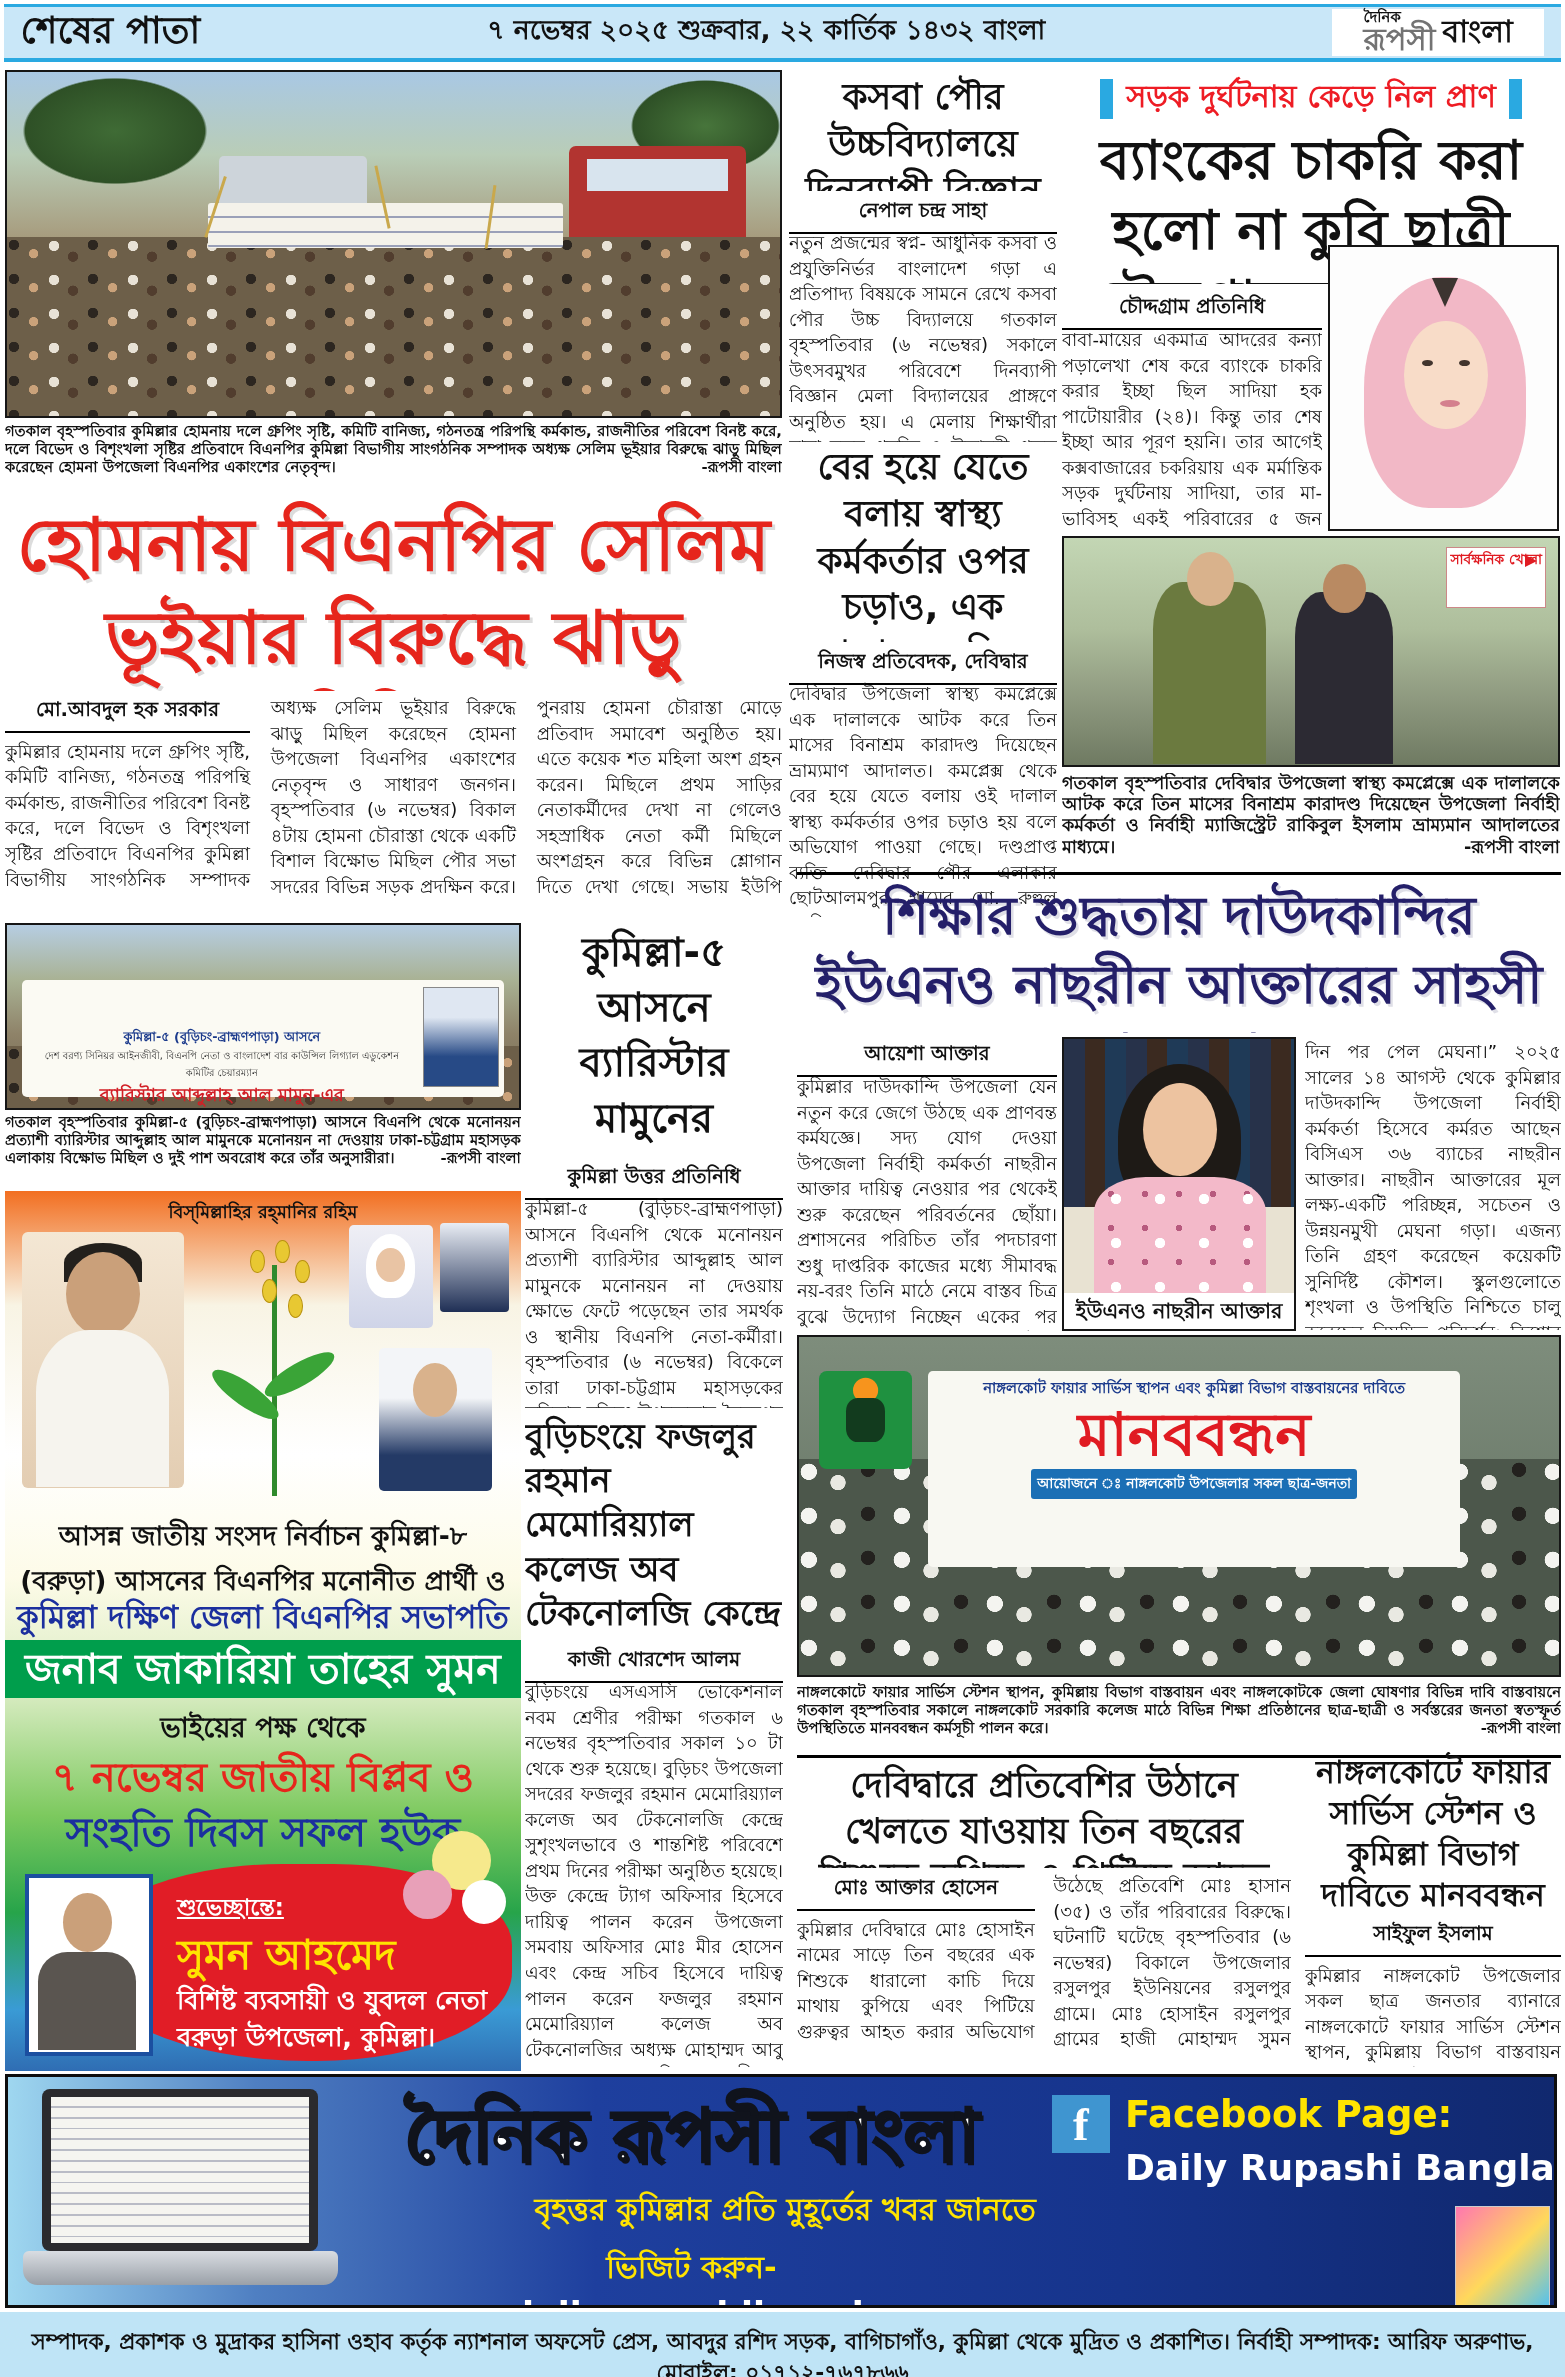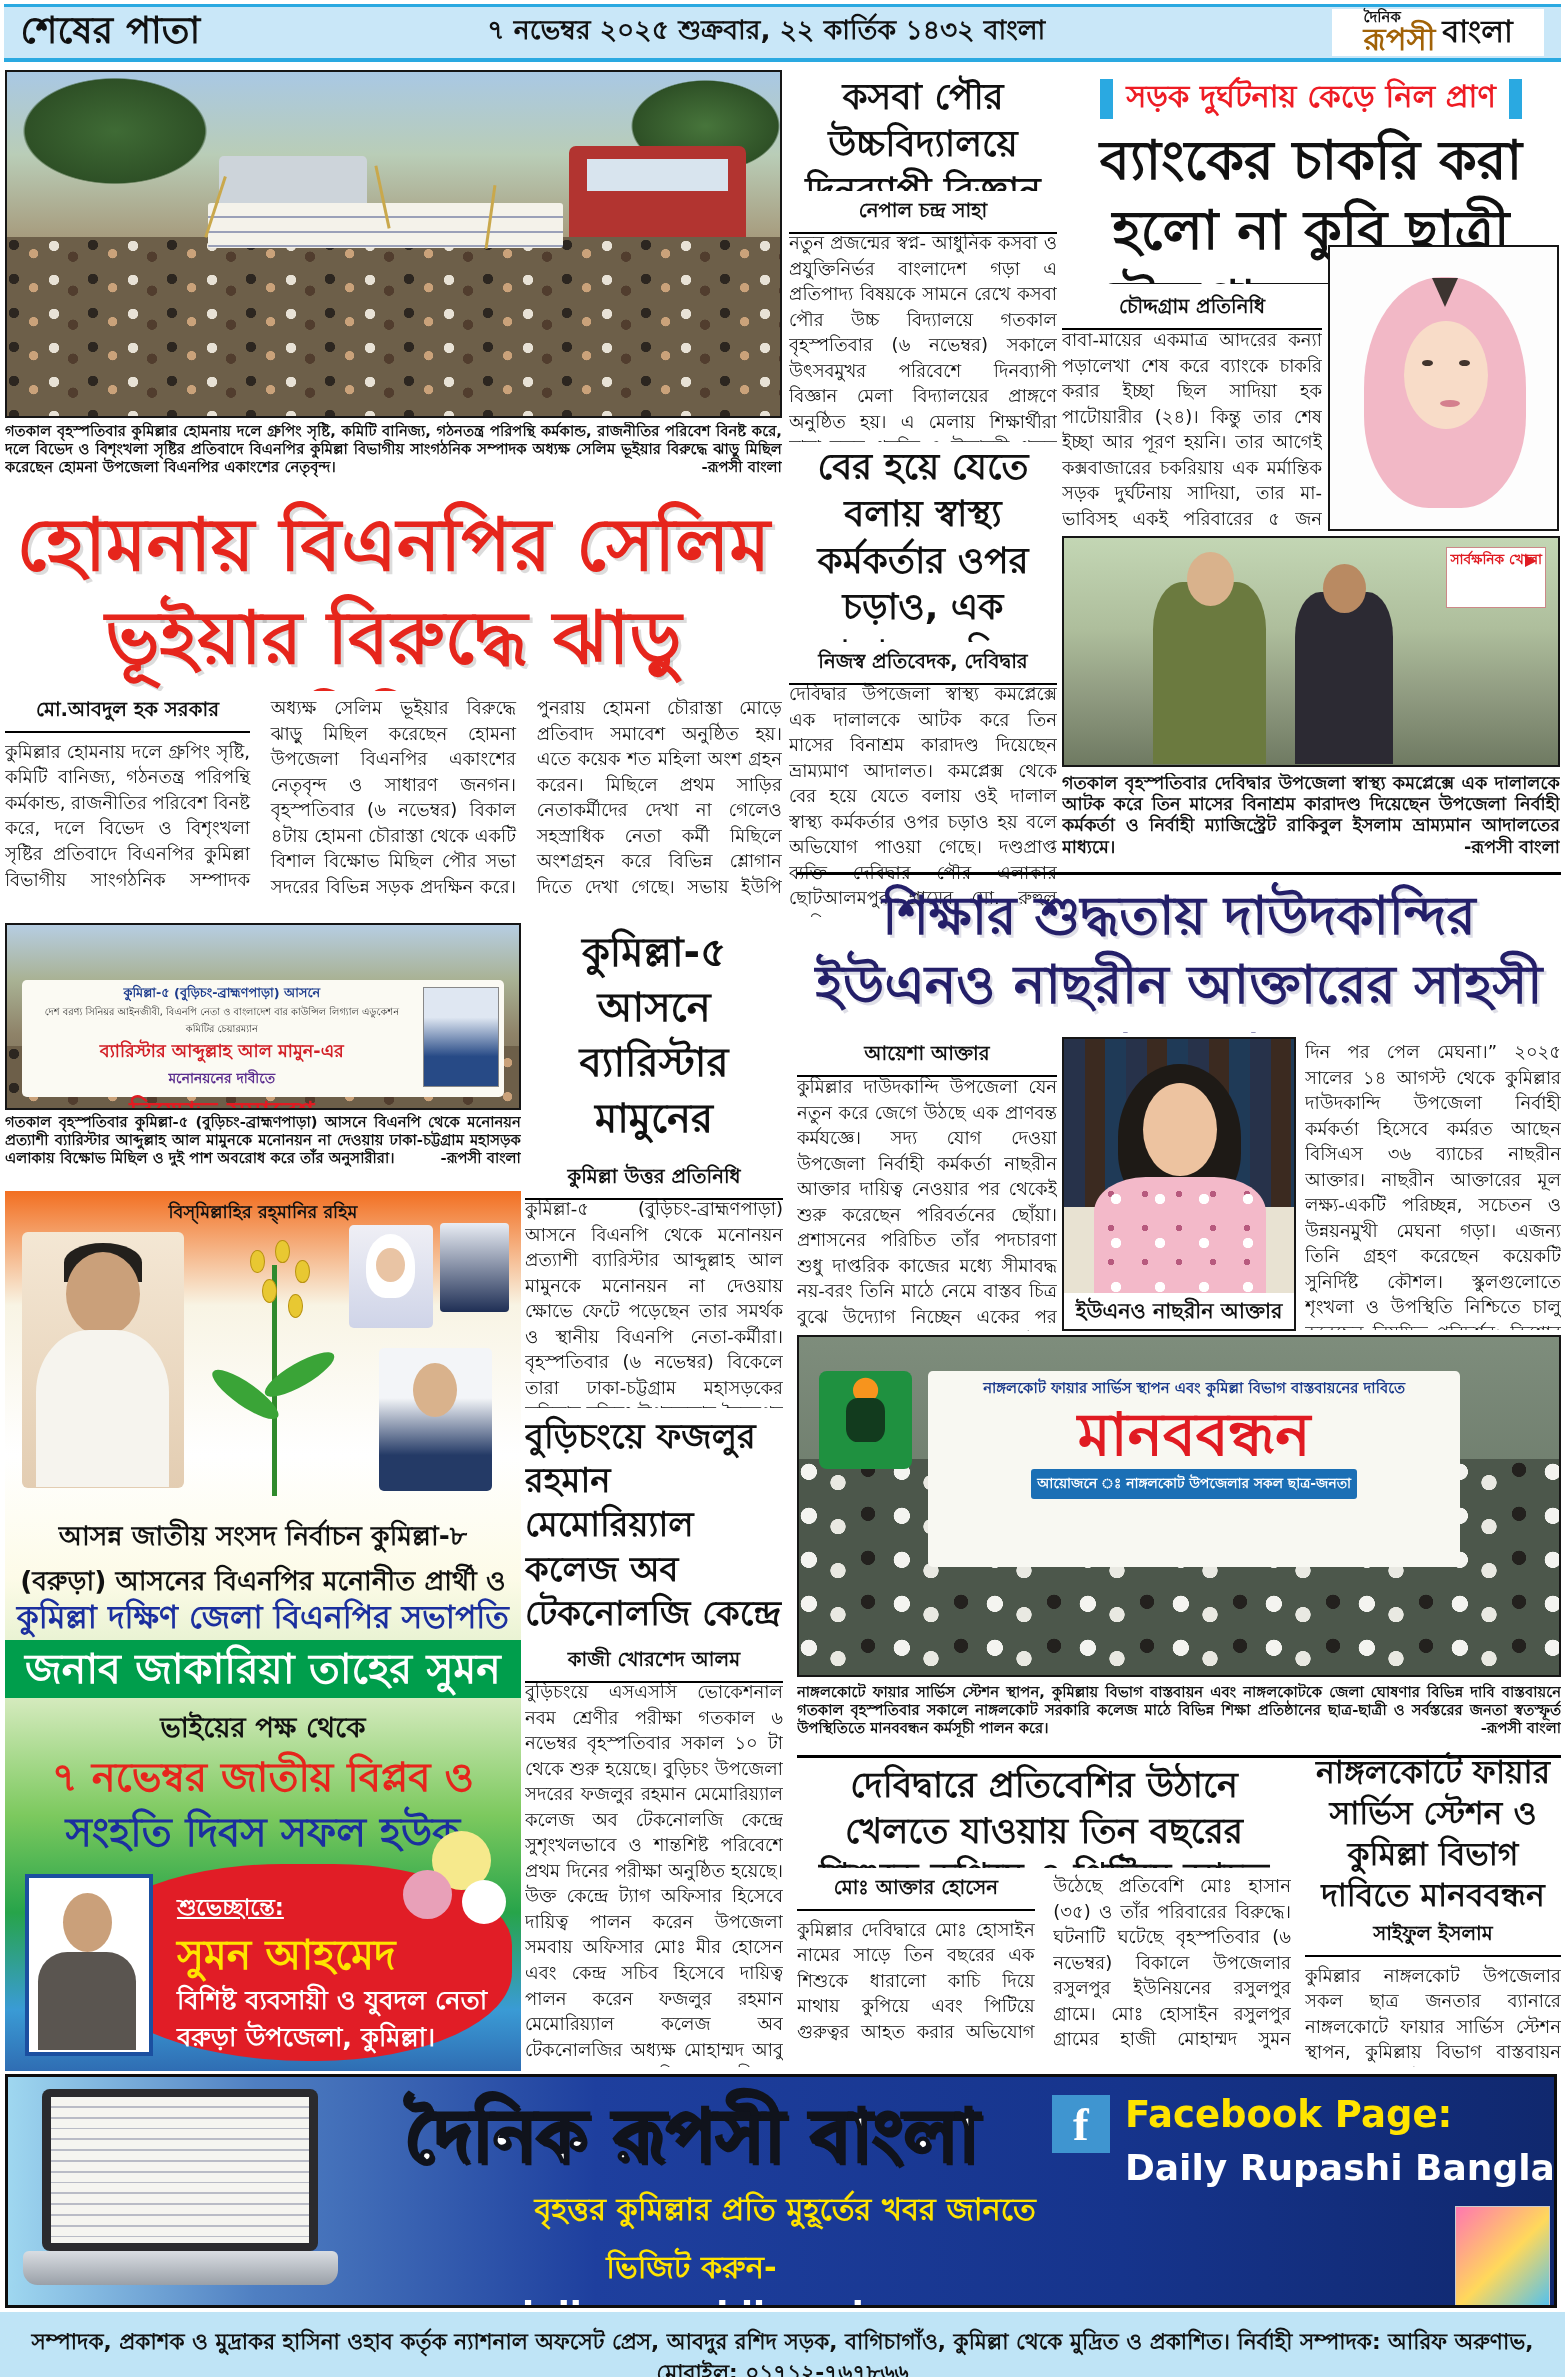--- a/index.html
+++ b/index.html
@@ -7,21 +7,21 @@
         font-family:"DejaVu Sans",sans-serif;color:#111;overflow:hidden;}
   .abs{position:absolute;overflow:hidden;}
   
   .hdr{left:3.9px;top:3.9px;width:1557px;height:58px;background:#c9e7f8;
        border-top:3.9px solid #2aa9e1;border-bottom:4.9px solid #2aa9e1;
        display:flex;align-items:center;justify-content:space-between;padding:0 16.7px;box-sizing:border-box;}
   .hdr-title{font-size:37px;font-weight:800;}
   .hdr-date{font-size:26.6px;font-weight:700;}
   .logo{width:212px;height:47px;background:#fff;display:flex;align-items:center;justify-content:center;gap:6.9px;}
   .logo .tiny{font-size:14.8px;font-weight:700;display:block;line-height:1;}
-  .logo .accent{font-size:30.5px;font-weight:800;color:#a16207;line-height:1;}
+  .logo .accent{font-size:30.5px;font-weight:800;color:#737373;line-height:1;}
   .logo .rest{font-size:30.5px;font-weight:800;line-height:1;}
   
   .photo{border:2.5px solid #161616;box-sizing:border-box;}
   .caption{font-size:14.8px;font-weight:700;line-height:1.2;text-align:justify;}
   .caption .credit{float:right;font-weight:800;}
   .byline{font-size:19.7px;font-weight:800;text-align:center;border-bottom:2px solid #000;
           padding-bottom:3.9px;margin-bottom:5.9px;}
   .bodytext{font-size:18px;line-height:1.42;text-align:justify;}
   .hl{font-weight:800;text-align:center;line-height:1.3;}
   
@@ -45,21 +45,21 @@
   .cap1{left:4.9px;top:422px;width:777px;height:74px;}
   .hl-red{left:4.9px;top:498px;width:777px;height:193px;font-size:73px;color:#e6251c;
           text-shadow:3px 3px 0 rgba(60,60,60,.18);line-height:1.28;}
   .homna-body{left:4.9px;top:695px;width:777px;height:222px;column-count:3;column-gap:20.7px;}
   
   .ph2{left:4.9px;top:923px;width:516px;height:187px;
        background:linear-gradient(180deg,#b6cde2 0%,#a9b294 30%,#8e8268 60%,#6f6450 100%);}
   .ph2 .crowd{height:34%;}
   .banner2{position:absolute;left:3%;top:30%;width:94%;height:64%;background:#fbfaf3;border-radius:4.9px;
            text-align:center;padding:3px 89px 3px 6.9px;box-sizing:border-box;}
-  .b2-top{font-size:12.8px;font-weight:800;color:#1b3a8c;}
+  .b2-top{font-size:12.8px;font-weight:800;color:#1b3a8c;margin-top:44px;}
   .b2-l1{font-size:9.8px;color:#333;}
   .b2-l2{font-size:17.7px;font-weight:800;color:#d21f26;}
   .b2-l3{font-size:13.8px;font-weight:800;color:#5b2d8e;}
   .b2-big{font-size:28.5px;font-weight:800;color:#e01b22;}
   .b2-port{position:absolute;top:6.9px;width:74px;height:98px;background:linear-gradient(180deg,#dfe7f2 30%,#274a86 70%);border:1.5px solid #888;}
   .cap2{left:4.9px;top:1113px;width:516px;height:76px;}
   
   .ad{left:4.9px;top:1191px;width:516px;height:880px;
       background:linear-gradient(180deg,#f26f21 0%,#f8f4e4 13%,#ffffff 30%,#fdfbe8 44%,#d9ecc2 57%,#7cc95e 71%,#27a44a 82%,#3a9bd5 93%,#2f6db3 100%);}
   .ad .c{position:absolute;left:0;width:100%;text-align:center;}

